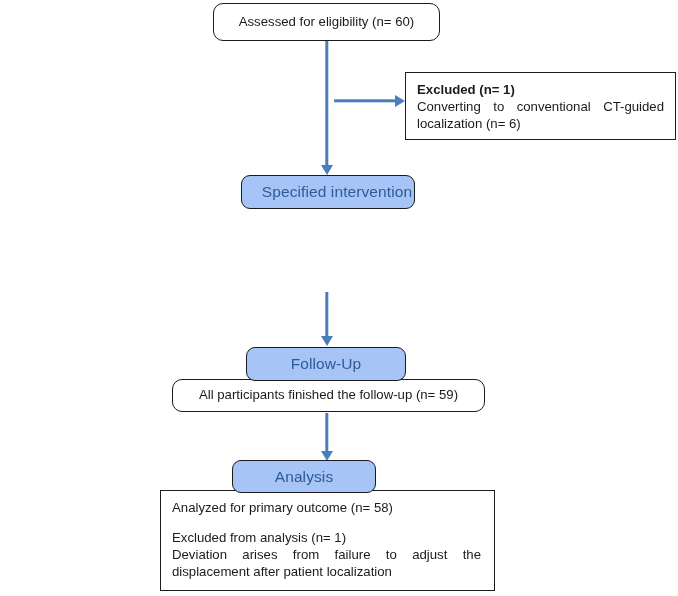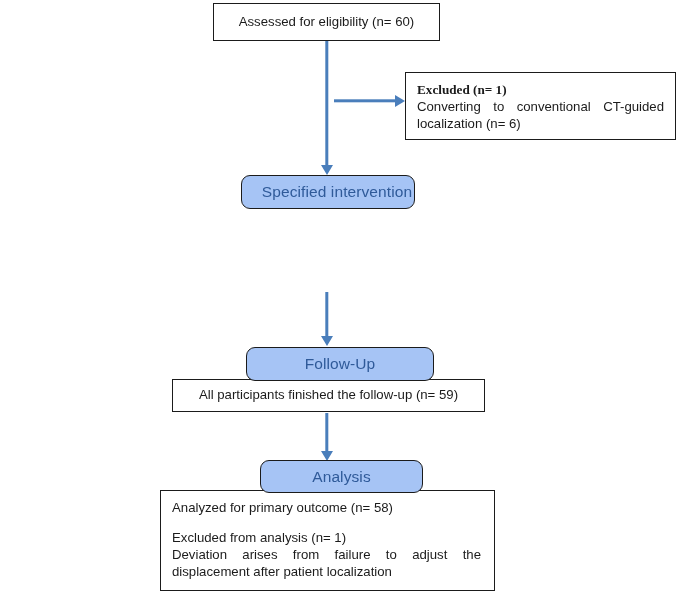--- a/index.html
+++ b/index.html
@@ -52,28 +52,29 @@
     z-index: 2;
   }
   .flow-box .box-inner {
     padding: 7px 10px 6px 10px;
   }
   .box-line { display: block; }
   .box-line.justified {
     text-align: justify;
     text-align-last: left;
   }
-  .box-line.bold { font-weight: bold; font-family: Liberation Serif, serif; }
+  .box-line.bold { font-weight: bold; }
   .box-line.spacer { height: 13px; }
 
   .flow-box.centered {
     display: flex;
     align-items: center;
     justify-content: center;
     text-align: center;
+    border-radius: 10px;
   }
 
   
   .arrow-v {
     position: absolute;
     z-index: 1;
   }
   .arrow-v .shaft {
     position: absolute;
     left: 50%;
@@ -131,27 +132,27 @@
 
   #arrow-excl-to-interv { left: 317px; top: 101px; width: 20px;  height: 74px; }
   #arrow-excl-to-interv .shaft { height: 64px; }
 
   #badge-intervention   { left: 241px; top: 175px; width: 174px; height: 34px; padding-left: 18px; }
   #box-intervention     { left: 190px; top: 203px; width: 275px; height: 88px; }
 
   #arrow-interv-down    { left: 317px; top: 292px; width: 20px;  height: 54px; }
   #arrow-interv-down .shaft { height: 44px; }
 
-  #badge-followup       { left: 246px; top: 347px; width: 188px; height: 34px; }
+  #badge-followup       { left: 246px; top: 347px; width: 160px; height: 34px; }
   #box-followup         { left: 172px; top: 379px; width: 313px; height: 33px; }
 
   #arrow-followup-down  { left: 317px; top: 413px; width: 20px;  height: 48px; }
   #arrow-followup-down .shaft { height: 38px; }
 
-  #badge-analysis       { left: 260px; top: 460px; width: 163px; height: 33px; }
+  #badge-analysis       { left: 232px; top: 460px; width: 144px; height: 33px; }
   #box-analysis         { left: 160px; top: 490px; width: 335px; height: 101px; }
   #box-analysis .box-inner { padding: 9px 13px 6px 11px; }
   #box-intervention .box-inner { padding: 12px 10px 6px 10px; }
   #box-excluded .box-inner { padding: 9px 11px 6px 11px; }
 </style>
 </head>
 <body>
 
 <div id="flowchart">
 

